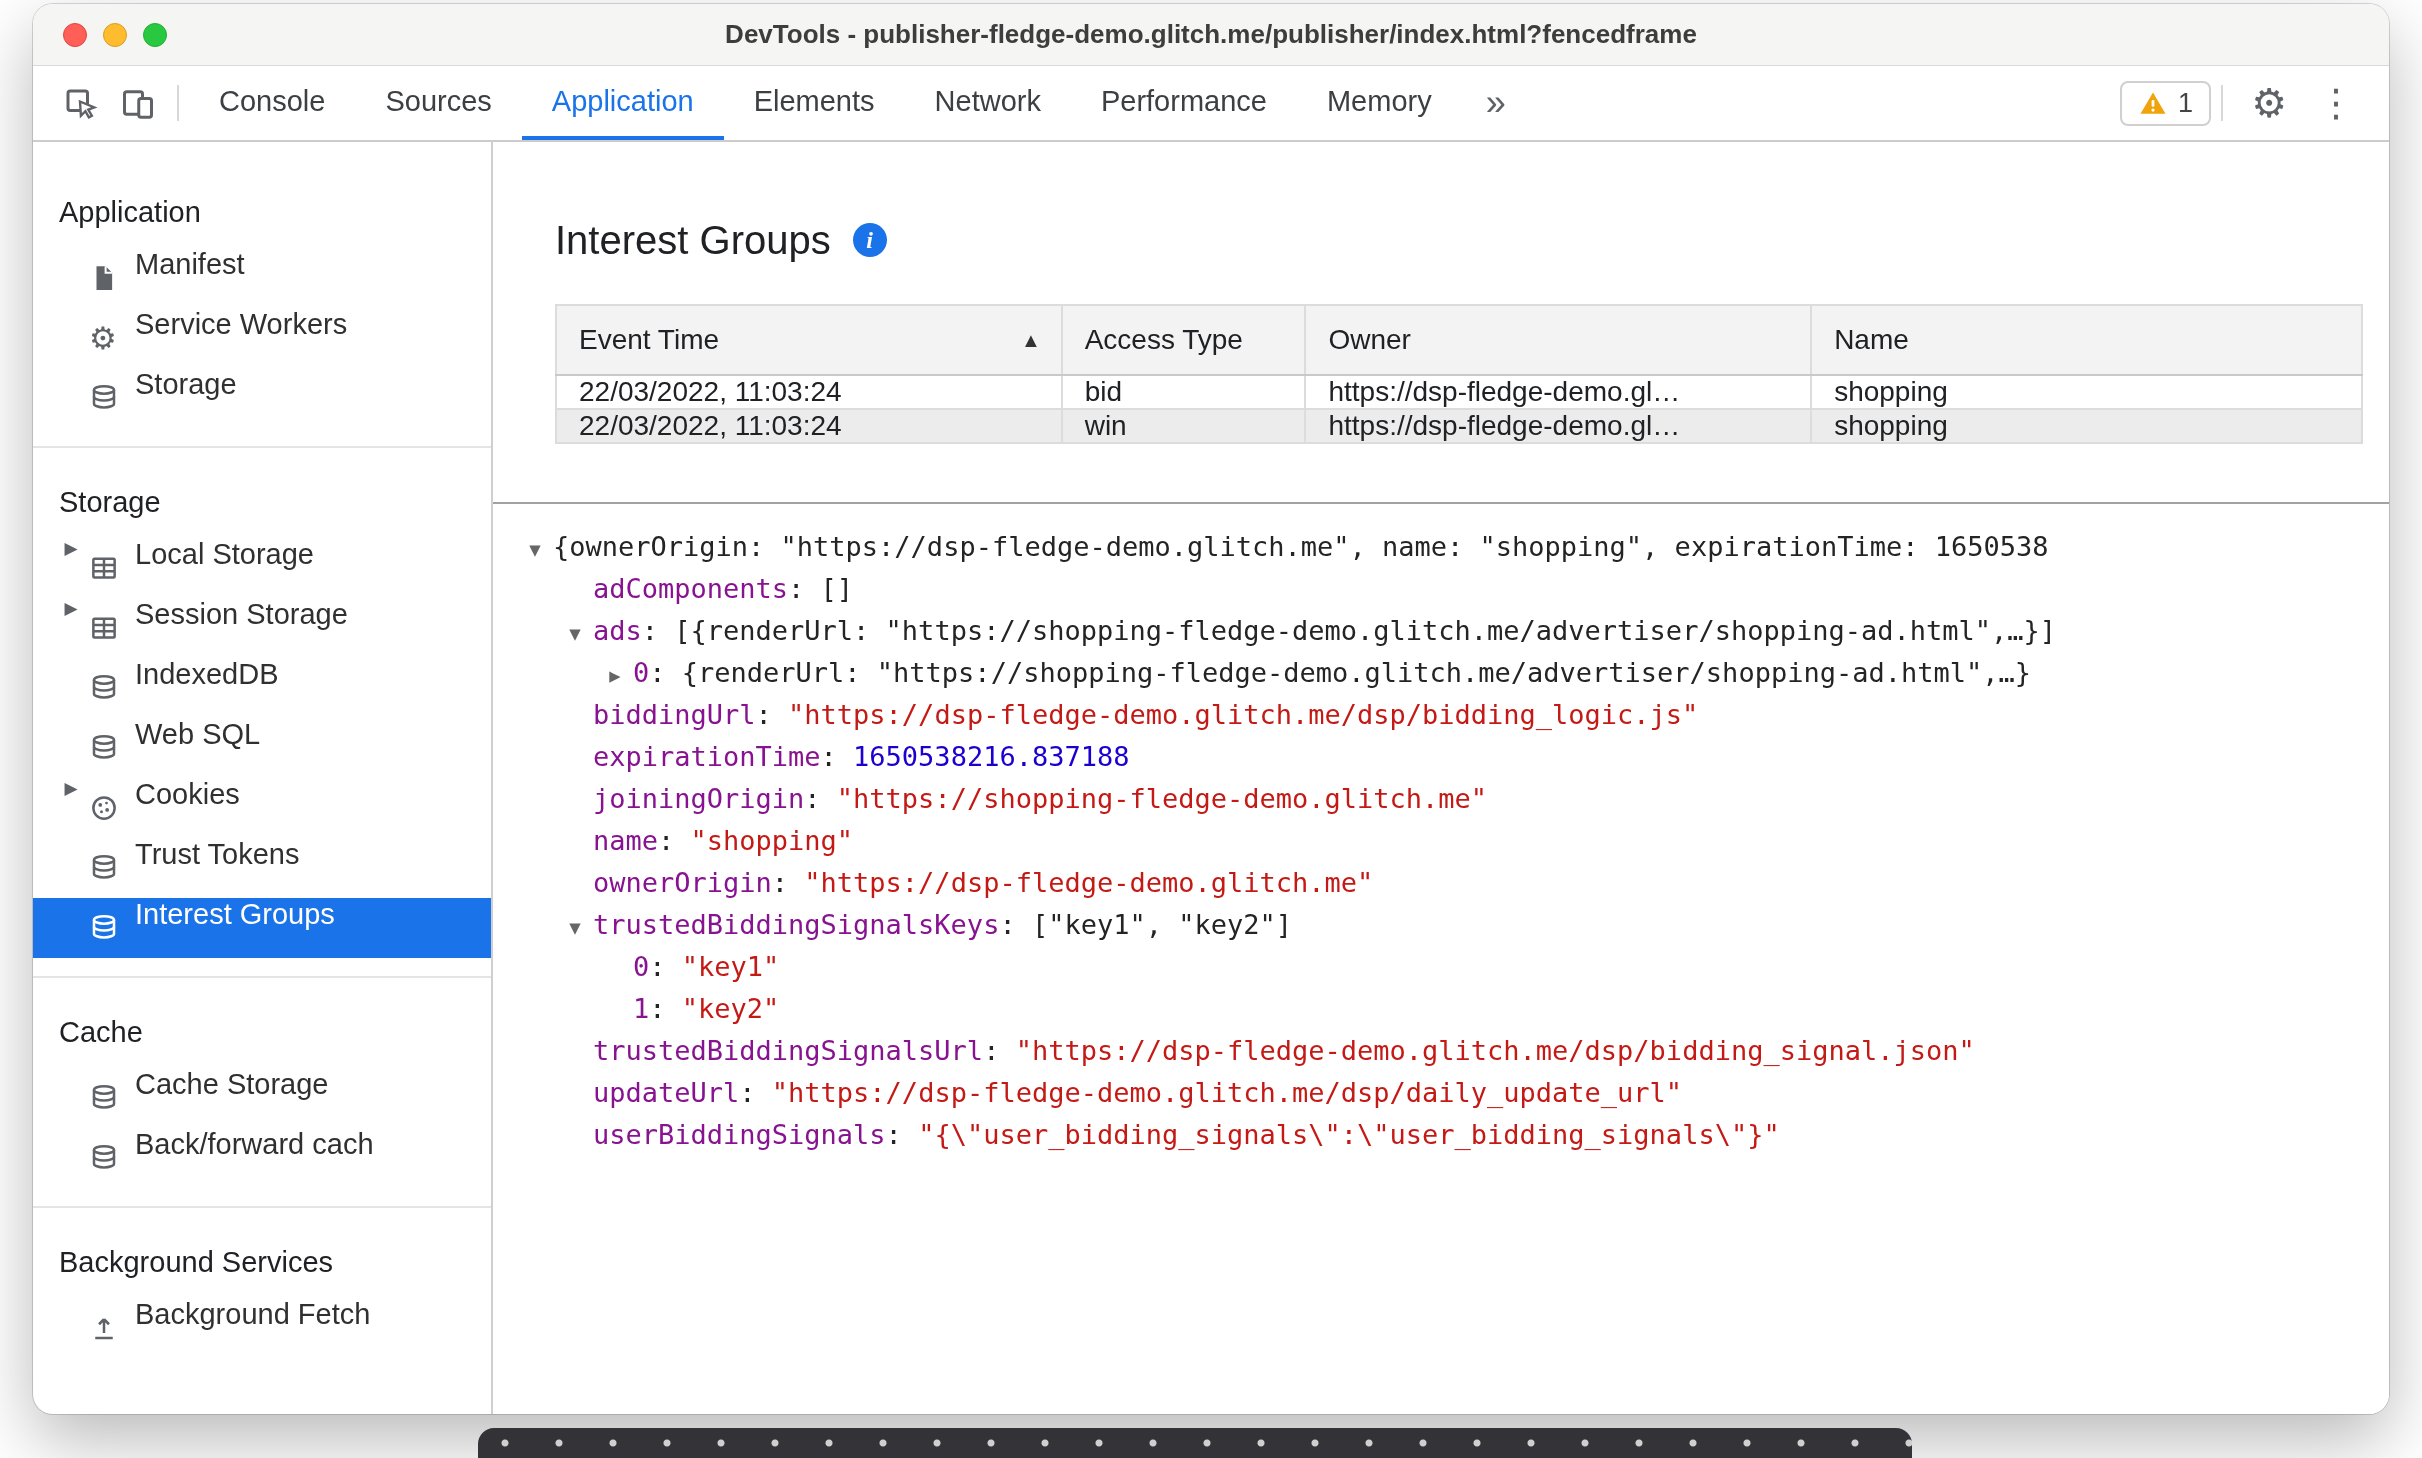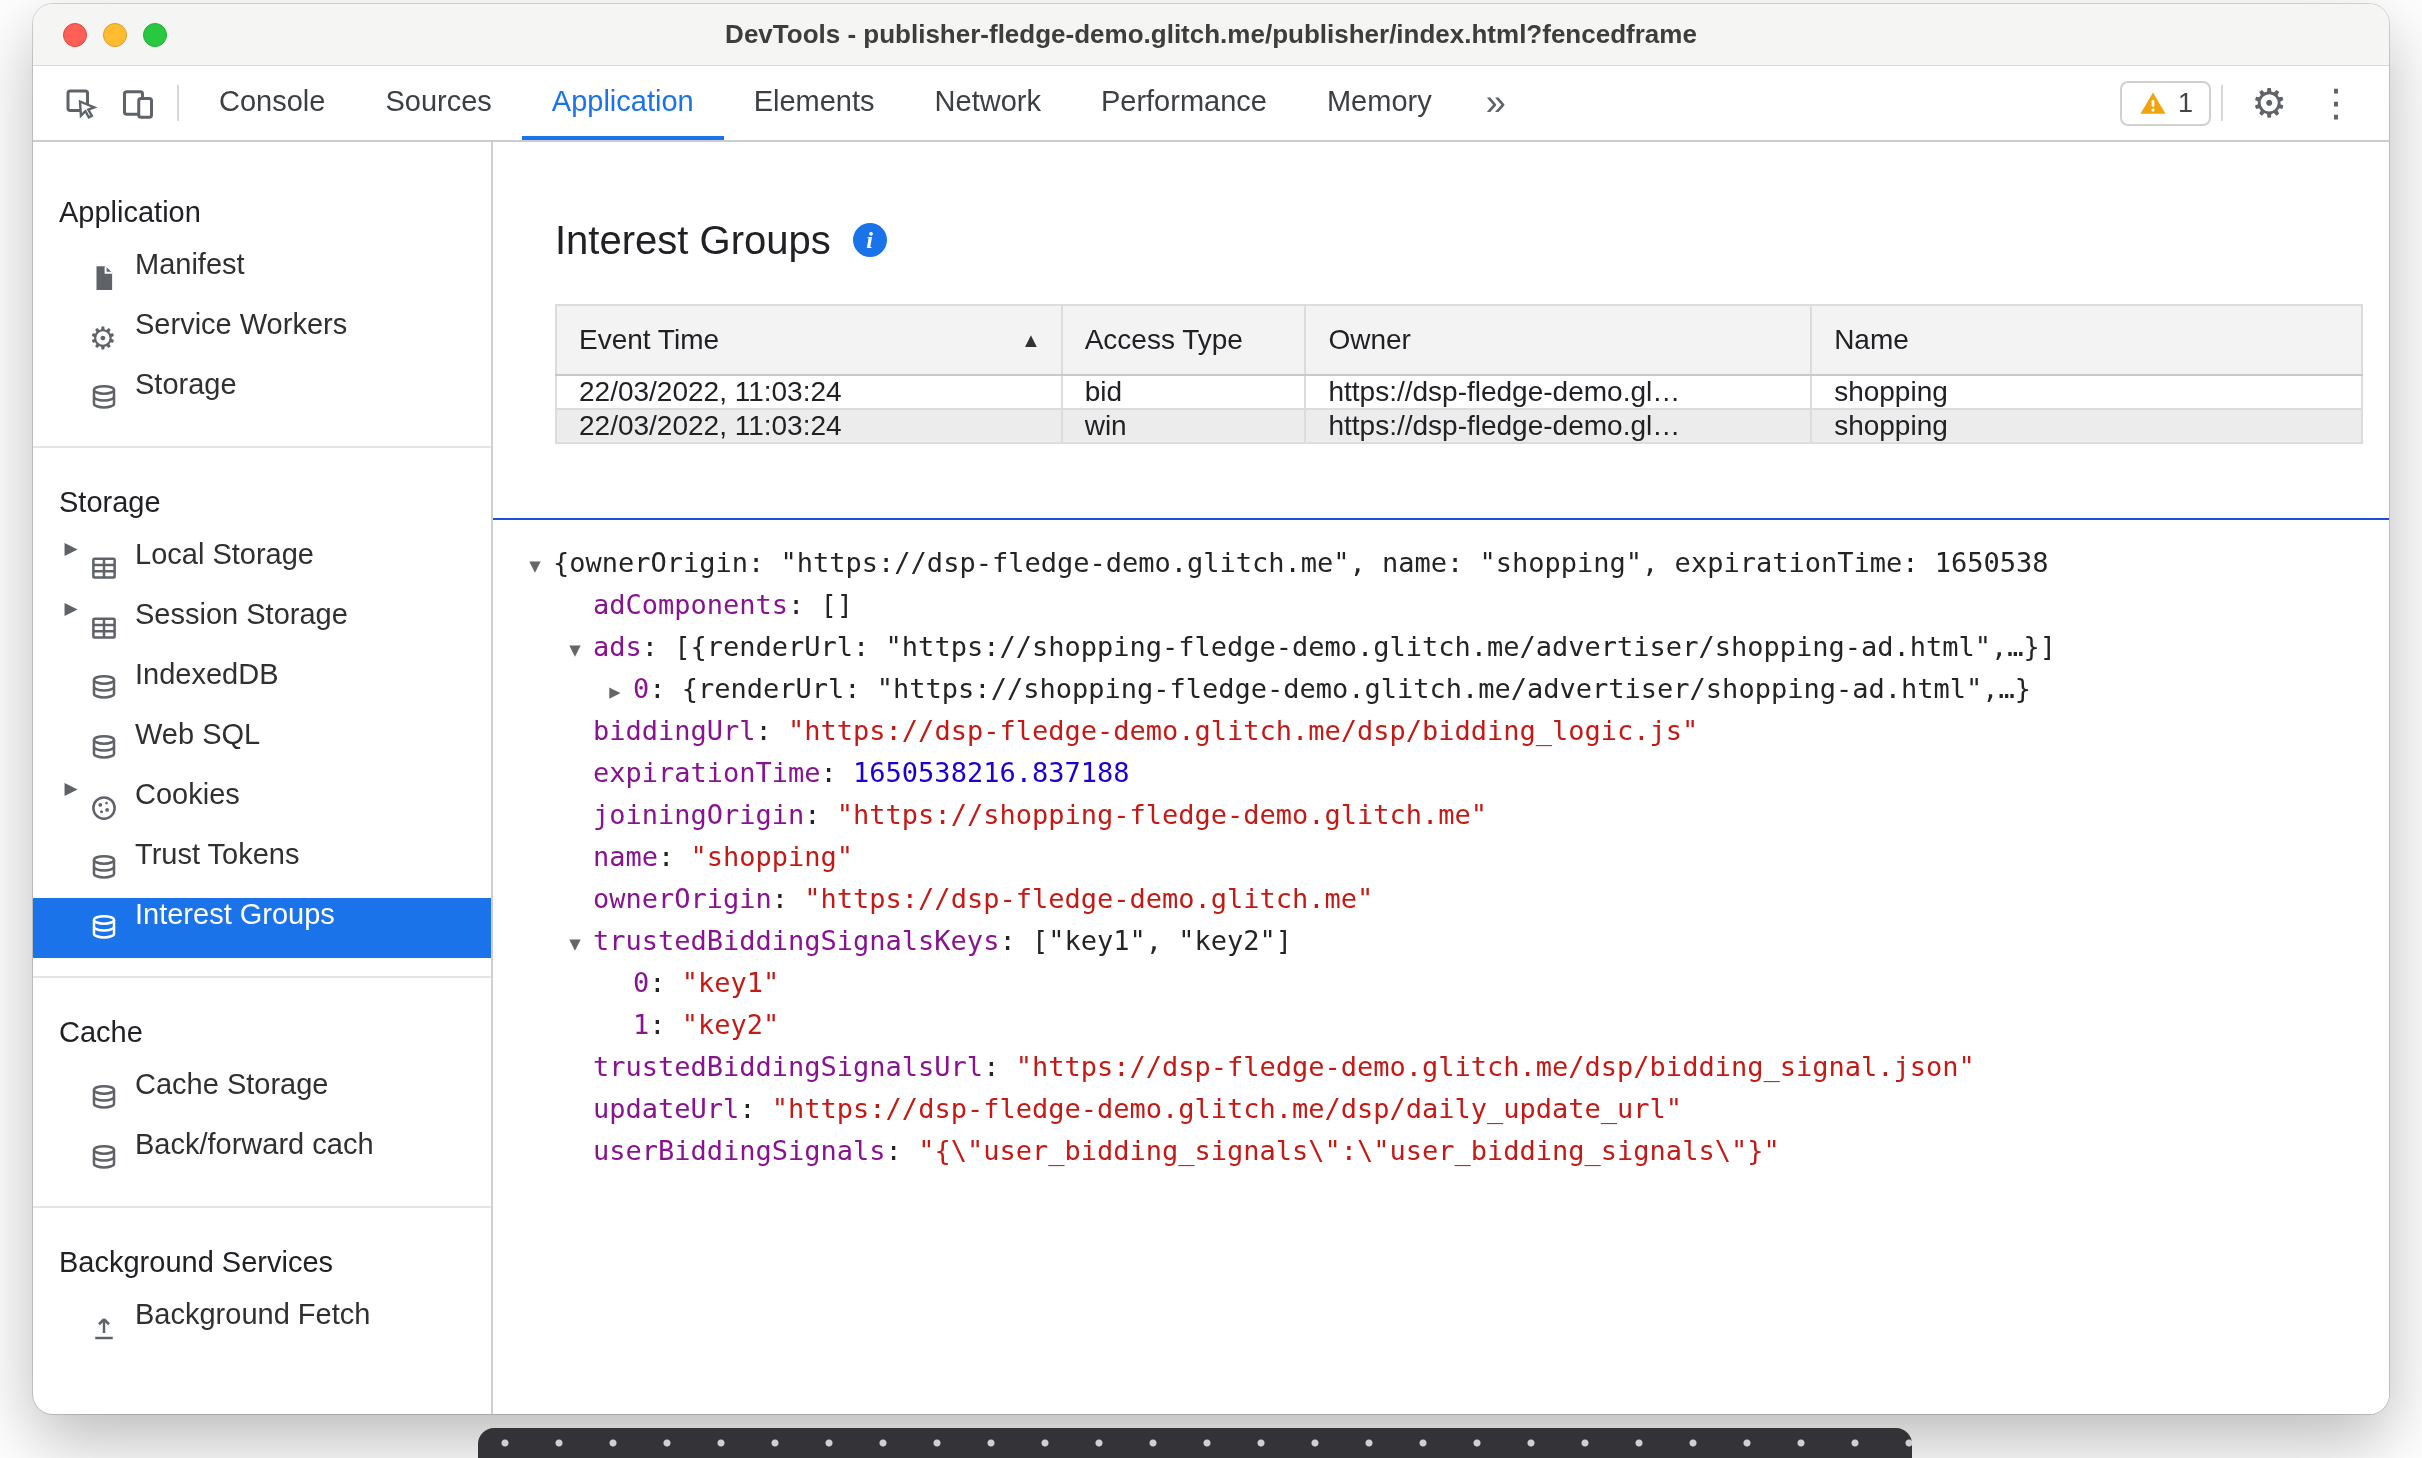--- a/index.html
+++ b/index.html
@@ -44,28 +44,28 @@
   .side-item.selected .side-icon,.side-item.selected .side-arrow{color:#ffffff;}
   .side-divider{border-top:2px solid #e4e4e4;margin:18px 0;}
 
   
   .main{flex:1;min-width:0;display:flex;flex-direction:column;overflow:hidden;background:#fff;}
   .main-header{padding:64px 0 0 62px;display:flex;align-items:center;gap:22px;flex:none;height:132px;}
   .main-title{font-size:40px;color:#202124;}
   .info-icon{width:34px;height:34px;border-radius:50%;background:#1a73e8;color:#fff;font-size:24px;font-weight:700;
     display:flex;align-items:center;justify-content:center;font-family:"Liberation Serif",serif;font-style:italic;flex:none;}
 
-  .ig-table{margin:30px 26px 16px 62px;width:calc(100% - 88px);border-collapse:collapse;font-size:28px;color:#202124;table-layout:fixed;border:2px solid #8b5cf6;}
+  .ig-table{margin:30px 26px 0 62px;width:calc(100% - 88px);border-collapse:collapse;font-size:28px;color:#202124;table-layout:fixed;border:2px solid #8b5cf6;}
   .ig-table th,.ig-table td{border:2px solid #dcdcdc;text-align:left;overflow:hidden;white-space:nowrap;text-overflow:ellipsis;}
   .ig-table thead th{background:#f3f3f3;border-bottom:2px solid #c9c9c9;position:relative;font-weight:400;padding:18px 22px;}
   .ig-table td{padding:0 22px;background:#fff;}
   .ig-table tr.row-alt td{background:#ececec;}
   .sort-arrow{position:absolute;right:20px;top:50%;transform:translateY(-50%);font-size:20px;color:#333;}
 
-  .tree-wrap{margin-top:58px;border-top:2px solid #1d4ed8;padding:22px 0 0 24px;flex:1;overflow:hidden;
+  .tree-wrap{margin-top:58px;border-top:2px solid #a3a3a3;padding:22px 0 0 24px;flex:1;overflow:hidden;
     font-family:"DejaVu Sans Mono","Liberation Mono",monospace;font-size:27px;color:#242424;}
   .tree-line{height:42px;line-height:42px;white-space:nowrap;}
   .tw{display:inline-block;width:36px;font-size:19px;color:#666;text-align:center;}
   .sg-k{color:#881391;}
   .sg-s{color:#c41a16;}
   .sg-n{color:#1c00cf;}
   .sg-p{color:#242424;}
 
   
   .dock{position:absolute;left:478px;top:1428px;width:1434px;height:30px;border-radius:16px 16px 0 0;

